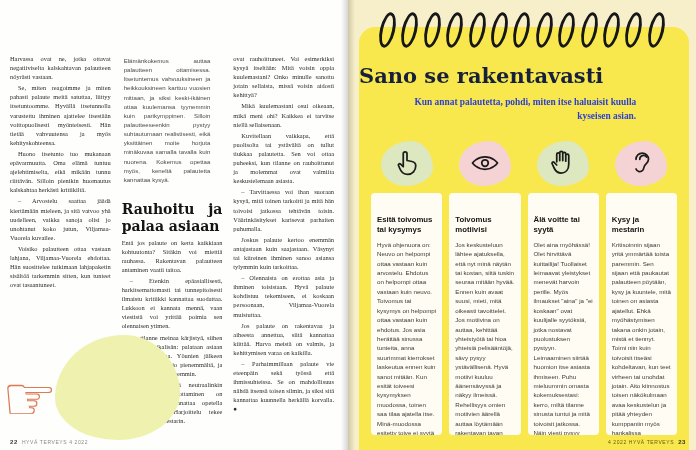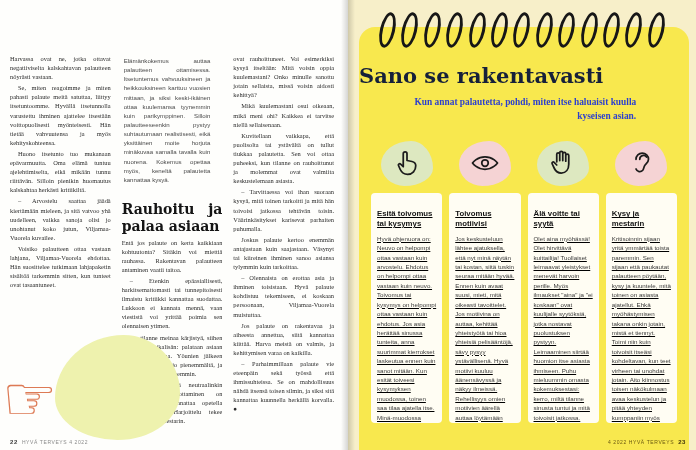--- a/index.html
+++ b/index.html
@@ -30,21 +30,21 @@
   .ring{width:9px;height:30px;border:3px solid #171717;border-radius:50%;transform:rotate(13deg);}
   .np-title{margin:0;padding-top:36px;font-family:"DejaVu Serif",serif;font-weight:bold;font-size:21px;color:#16203a;}
   .np-subtitle{margin:8px auto 0;width:68%;text-align:right;font-family:"Liberation Serif",serif;font-weight:bold;font-size:9.4px;line-height:1.45;color:#2b3fd0;}
   .cards-row{display:flex;gap:7px;margin:10px 12px 0;}
   .card-col{flex:1;display:flex;flex-direction:column;}
   .icon-area{height:60px;display:flex;align-items:center;justify-content:center;}
   .blob{width:52px;height:45px;display:flex;align-items:center;justify-content:center;border-radius:58% 42% 55% 45%/52% 60% 40% 48%;}
   .blob-green{background:#dde8c0;}
   .blob-pink{background:#f5d3d4;}
   .blob svg{width:30px;height:30px;stroke:#1c1c1c;fill:none;stroke-width:1.4;stroke-linecap:round;stroke-linejoin:round;}
-  .card{background:#fffdf3;border-radius:4px;padding:16px 6px;height:198px;overflow:hidden;text-decoration:underline;}
+  .card{background:#fffdf3;border-radius:4px;padding:22px 6px;height:198px;overflow:hidden;}
   .card h4{margin:0 0 5px;font-family:"Liberation Sans",sans-serif;font-weight:bold;font-size:7.8px;line-height:1.25;color:#141414;}
   .card p{margin:0;font-family:"Liberation Sans",sans-serif;font-size:6.2px;line-height:1.52;color:#3a3a3a;}
   .footer-right{position:absolute;right:10px;bottom:5px;font-family:"Liberation Sans",sans-serif;font-size:5px;letter-spacing:.6px;color:#6b5a10;z-index:4;}
   .footer-right b{font-size:6px;margin-left:4px;color:#403509;}
 </style>
 </head>
 <body>
 
 <div class="spread">
 

